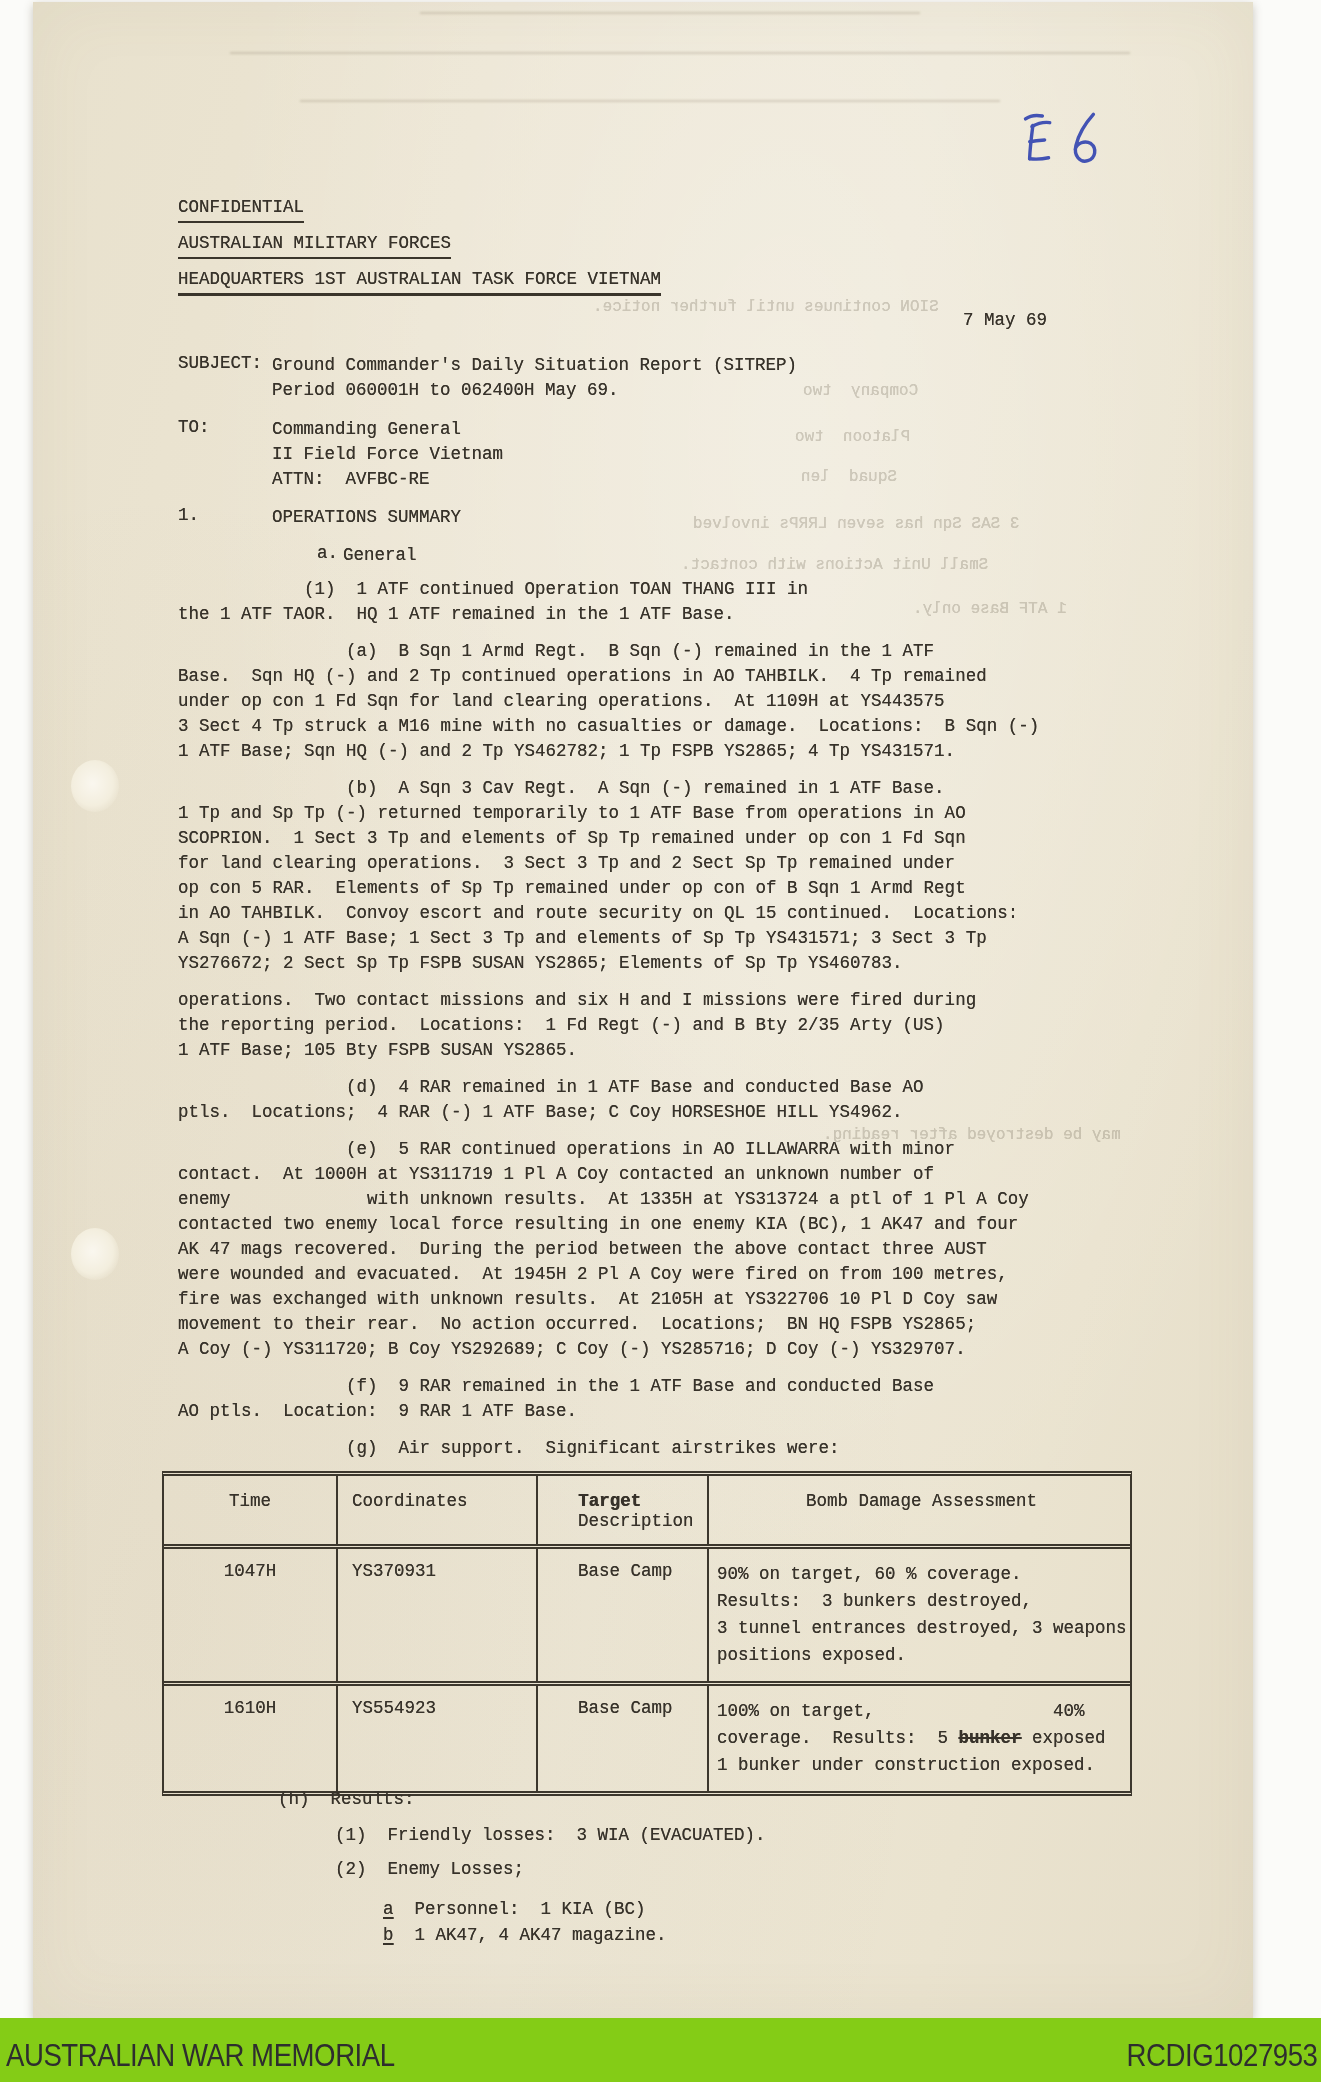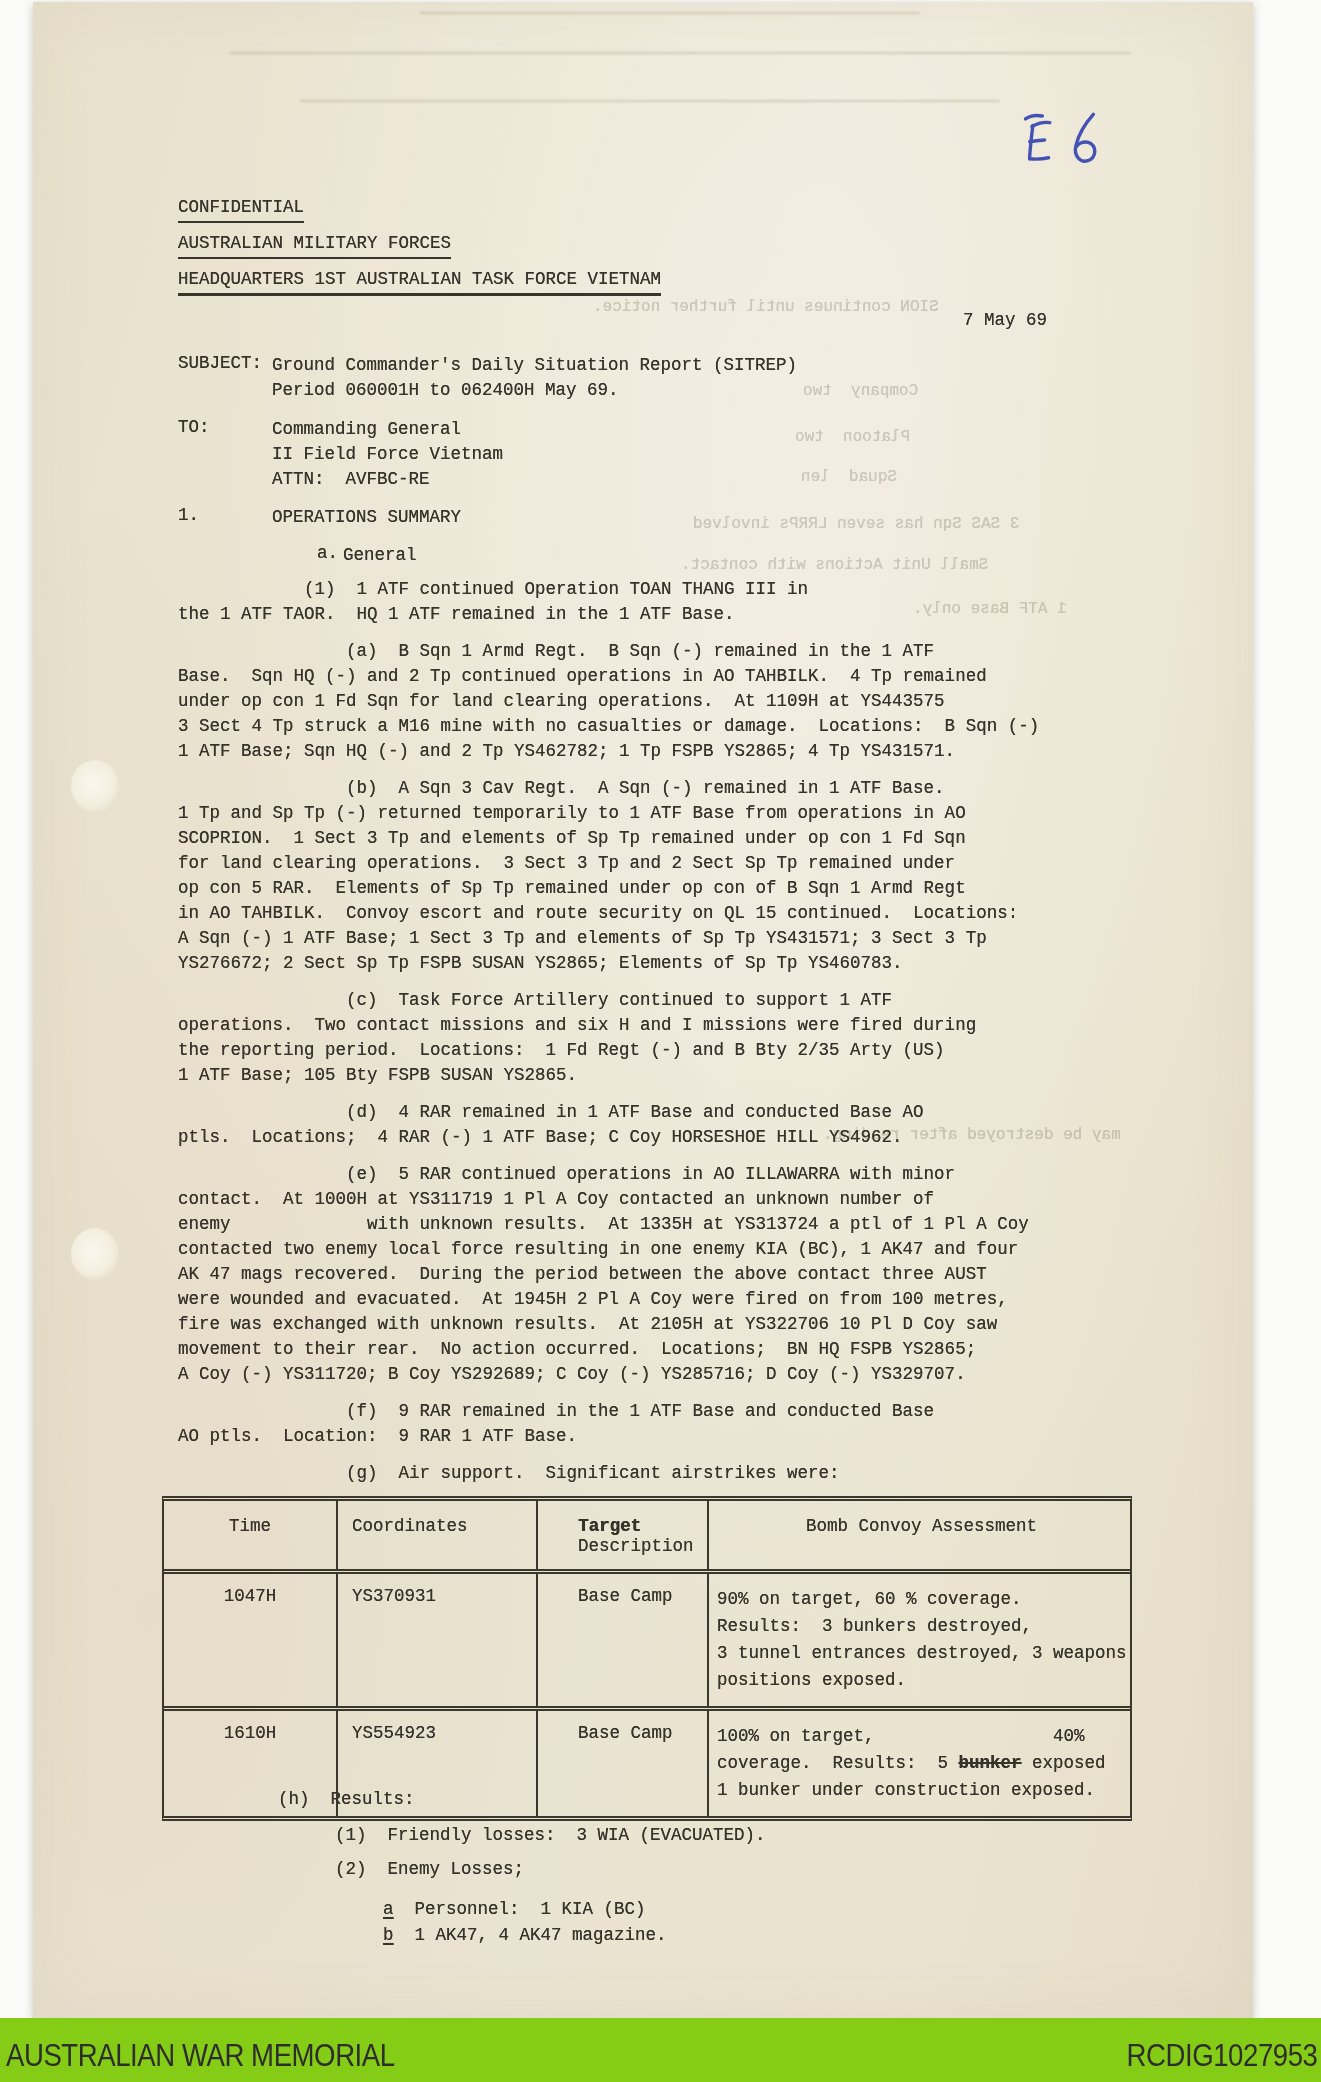--- a/index.html
+++ b/index.html
@@ -161,21 +161,20 @@
         <div class="line">                (b)  A Sqn 3 Cav Regt.  A Sqn (-) remained in 1 ATF Base.</div>
         <div class="line">1 Tp and Sp Tp (-) returned temporarily to 1 ATF Base from operations in AO</div>
         <div class="line">SCOPRION.  1 Sect 3 Tp and elements of Sp Tp remained under op con 1 Fd Sqn</div>
         <div class="line">for land clearing operations.  3 Sect 3 Tp and 2 Sect Sp Tp remained under</div>
         <div class="line">op con 5 RAR.  Elements of Sp Tp remained under op con of B Sqn 1 Armd Regt</div>
         <div class="line">in AO TAHBILK.  Convoy escort and route security on QL 15 continued.  Locations:</div>
         <div class="line">A Sqn (-) 1 ATF Base; 1 Sect 3 Tp and elements of Sp Tp YS431571; 3 Sect 3 Tp</div>
         <div class="line">YS276672; 2 Sect Sp Tp FSPB SUSAN YS2865; Elements of Sp Tp YS460783.</div>
       </div>
     <div class="para">
-        <div class="line">                (c)  Task Force Artillery continued to support 1 ATF</div>
         <div class="line">operations.  Two contact missions and six H and I missions were fired during</div>
         <div class="line">the reporting period.  Locations:  1 Fd Regt (-) and B Bty 2/35 Arty (US)</div>
         <div class="line">1 ATF Base; 105 Bty FSPB SUSAN YS2865.</div>
       </div>
     <div class="para">
         <div class="line">                (d)  4 RAR remained in 1 ATF Base and conducted Base AO</div>
         <div class="line">ptls.  Locations;  4 RAR (-) 1 ATF Base; C Coy HORSESHOE HILL YS4962.</div>
       </div>
     <div class="para">
         <div class="line">                (e)  5 RAR continued operations in AO ILLAWARRA with minor</div>
@@ -194,21 +193,21 @@
       </div>
     <div class="para">
         <div class="line">                (g)  Air support.  Significant airstrikes were:</div>
       </div>
 
     <div class="airstrike-table">
       <div class="t-row t-head">
         <div class="t-cell c-time">Time</div>
         <div class="t-cell c-coord">Coordinates</div>
         <div class="t-cell c-target"><span class="overtyped">Target</span><span> Description</span></div>
-        <div class="t-cell c-bda head-bda">Bomb Convoy Assessment</div>
+        <div class="t-cell c-bda head-bda">Bomb Damage Assessment</div>
       </div>
       <div class="t-row r1">
         <div class="t-cell c-time">1047H</div>
         <div class="t-cell c-coord">YS370931</div>
         <div class="t-cell c-target">Base Camp</div>
         <div class="t-cell c-bda">
             <div class="line">90% on target, 60 % coverage.</div>
             <div class="line">Results:  3 bunkers destroyed,</div>
             <div class="line">3 tunnel entrances destroyed, 3 weapons</div>
             <div class="line">positions exposed.</div>

